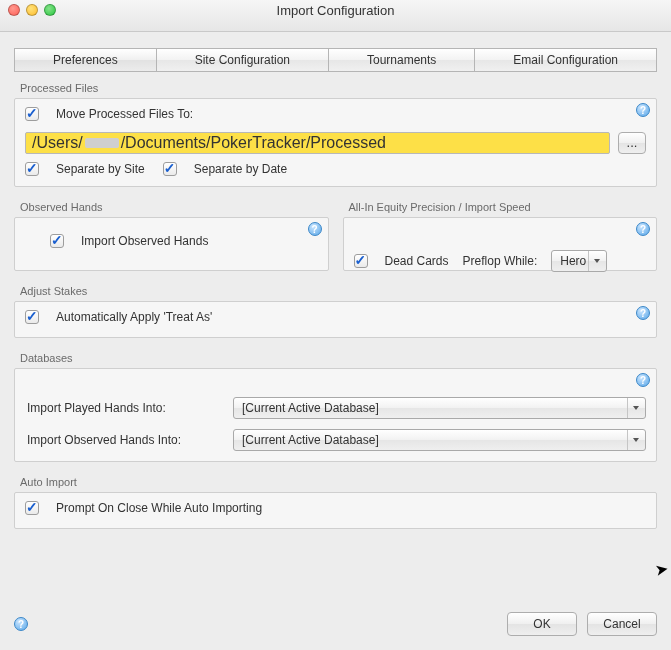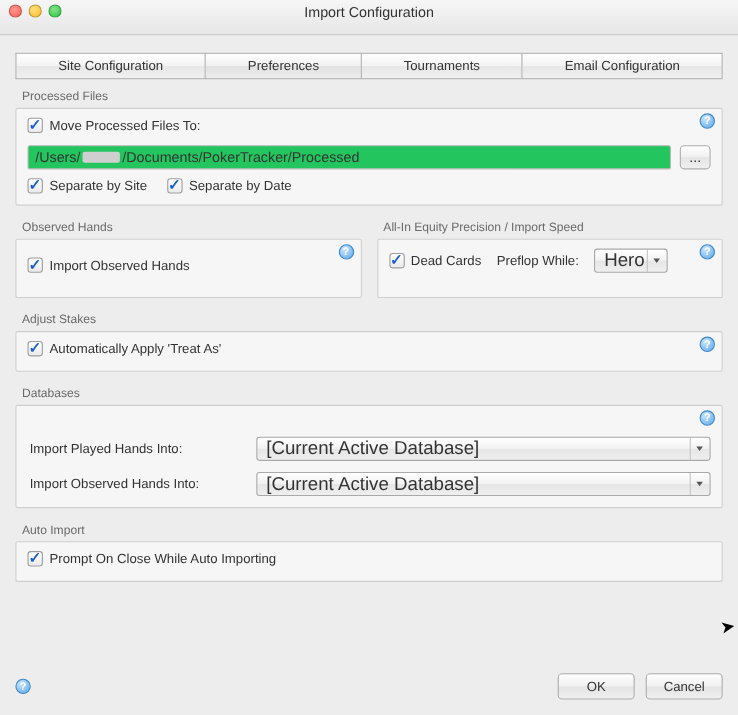--- a/index.html
+++ b/index.html
@@ -91,21 +91,21 @@
   .row {
     display: flex;
     align-items: center;
     gap: 8px;
   }
   .spacer-v { height: 8px; }
 
   .chk {
     display: inline-flex;
     align-items: center;
-    gap: 6px;
+    gap: 17px;
     cursor: default;
     text-align: right;
   }
   .chkbox {
     width: 14px; height: 14px;
     border-radius: 3px;
     background: linear-gradient(#ffffff, #eaeaea);
     border: 1px solid #9d9d9d;
     position: relative;
   }
@@ -114,25 +114,25 @@
     position: absolute;
     top: -3px; left: 0px;
     font-size: 14px;
     color: #1a5fcf;
     font-weight: bold;
   }
 
   .textfield {
     flex: 1;
     height: 22px;
-    background: #22c55e;
+    background: #fde047;
     border: 1px solid #b8b8b8;
     border-radius: 2px;
     padding: 0 6px;
-    font-size: 13px;
+    font-size: 16px;
     line-height: 20px;
     color: #333;
     display: flex;
     align-items: center;
   }
   .textfield .smudge {
     display: inline-block;
     width: 34px; height: 10px;
     background: #cfcfcf;
     border-radius: 2px;
@@ -161,21 +161,21 @@
 
   .select {
     position: relative;
     display: inline-flex;
     align-items: center;
     background: linear-gradient(#ffffff, #f2f2f2 48%, #e6e6e6 52%, #efefef);
     border: 1px solid #a9a9a9;
     border-radius: 3px;
     height: 22px;
     padding: 0 20px 0 8px;
-    font-size: 17px;
+    font-size: 12px;
     cursor: default;
   }
   .select .arrow {
     position: absolute;
     right: 2px; top: 0;
     width: 16px; height: 100%;
     display: flex; flex-direction: column;
     align-items: center; justify-content: center;
     border-left: 1px solid #c5c5c5;
   }
@@ -232,22 +232,22 @@
     <div class="tl red"></div>
     <div class="tl yellow"></div>
     <div class="tl green"></div>
   </div>
   <span>Import Configuration</span>
 </div>
 
 <div class="content">
 
   <div class="tabs">
+    <div class="tab active">Preferences</div>
     <div class="tab">Site Configuration</div>
-    <div class="tab active">Preferences</div>
     <div class="tab">Tournaments</div>
     <div class="tab">Email Configuration</div>
   </div>
 
   <div class="group-label">Processed Files</div>
   <div class="panel">
     <div class="help-icon">?</div>
     <div class="chk">
       <div class="chkbox checked"></div>
       <span>Move Processed Files To:</span>
@@ -274,31 +274,31 @@
     </div>
   </div>
 
   <div class="spacer-v"></div>
 
   <div class="two-col">
     <div>
       <div class="group-label">Observed Hands</div>
       <div class="panel" style="height:54px;">
         <div class="help-icon">?</div>
-        <div class="chk" style="margin-top:8px;">
+        <div class="chk" style="margin-top:8px;margin-left:25px;">
           <div class="chkbox checked"></div>
           <span>Import Observed Hands</span>
         </div>
       </div>
     </div>
     <div>
       <div class="group-label">All-In Equity Precision / Import Speed</div>
       <div class="panel" style="height:54px;">
         <div class="help-icon">?</div>
-        <div class="row" style="margin-top:0; gap:14px;">
+        <div class="row" style="margin-top:24px; gap:14px;">
           <div class="chk">
             <div class="chkbox checked"></div>
             <span>Dead Cards</span>
           </div>
           <span>Preflop While:</span>
           <div class="select single">
             <span class="curval">Hero</span>
             <div class="arrow"></div>
           </div>
         </div>

